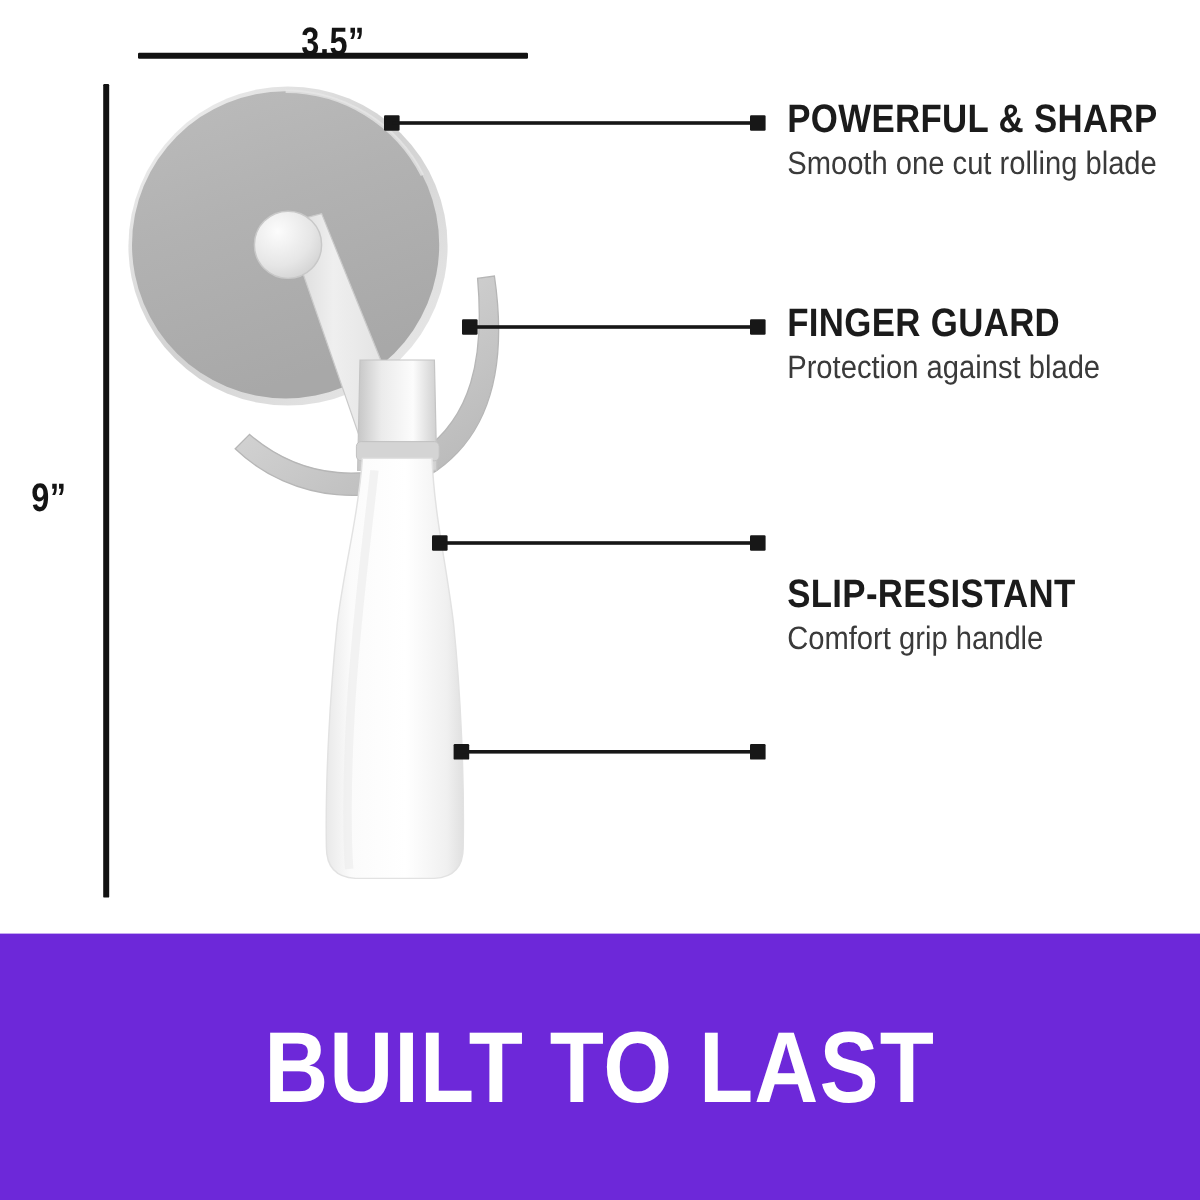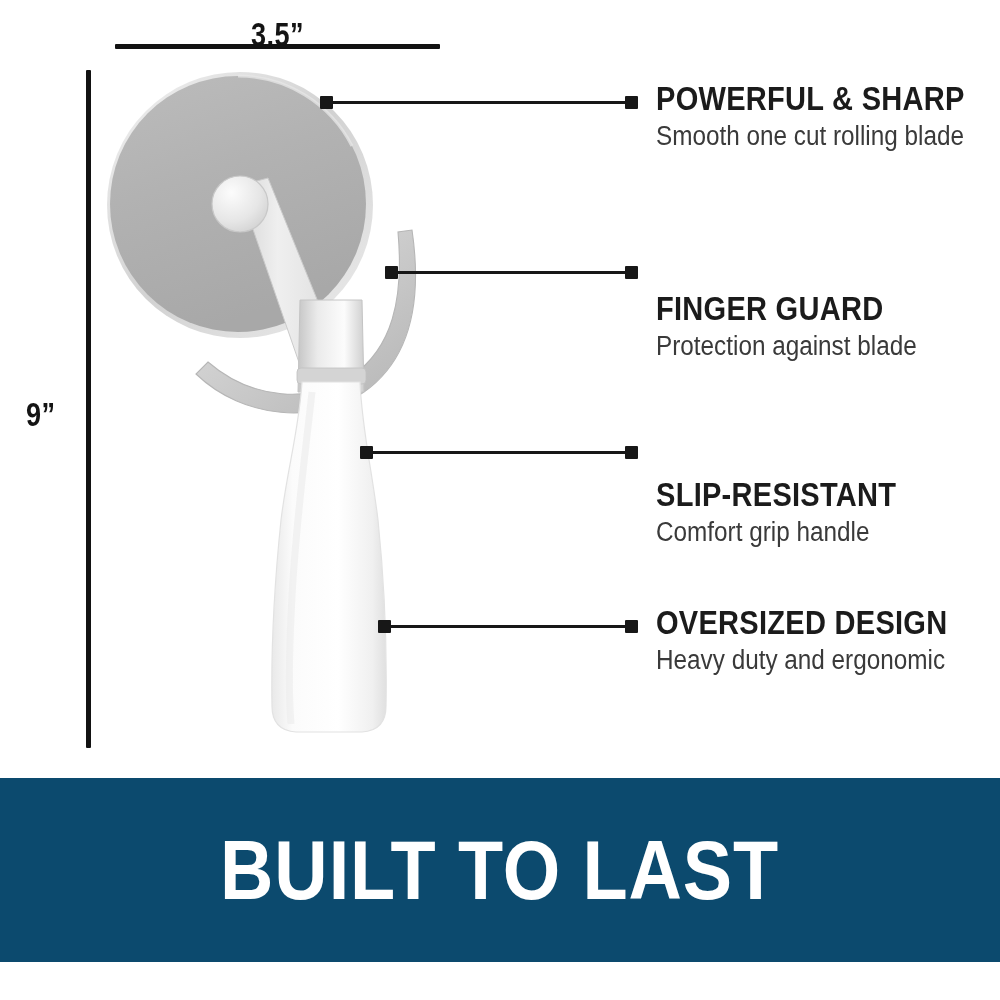--- a/index.html
+++ b/index.html
@@ -73,22 +73,22 @@
     line-height:30px;
     color:#3a3a3a;
     white-space:nowrap;
     margin-top:5px;
     transform:scaleX(0.90);
     transform-origin:left center;
   }
 
   
   #footer-band {
-    position:absolute; left:0; top:778px; width:1000px; height:184px;
-    background:#0c4a6e;
+    position:absolute; left:0; top:778px; width:1000px; height:222px;
+    background:#6d28d9;
     display:flex; align-items:center; justify-content:center;text-align:center;
   }
   #footer-text {
     color:#ffffff;
     font-family:"Liberation Sans Narrow","Liberation Sans",sans-serif;
     font-weight:bold;
     font-size:84px;
     line-height:84px;
     letter-spacing:1px;
     transform:scaleX(0.88);
@@ -197,42 +197,38 @@
   <div class="callout-text" style="top:82px;">
     <div class="callout-title">POWERFUL &amp; SHARP</div>
     <div class="callout-sub">Smooth one cut rolling blade</div>
   </div>
 
   <div class="callout">
     <div class="marker" style="left:-240px; top:266px;"></div>
     <div class="leader" style="left:-233px; top:271px; width:240px;"></div>
     <div class="marker" style="left:0px; top:266px;"></div>
   </div>
-  <div class="callout-text" style="top:252px;margin-top:40px;">
+  <div class="callout-text" style="top:252px;">
     <div class="callout-title">FINGER GUARD</div>
     <div class="callout-sub">Protection against blade</div>
   </div>
 
   <div class="callout">
     <div class="marker" style="left:-265px; top:446px;"></div>
     <div class="leader" style="left:-258px; top:451px; width:265px;"></div>
     <div class="marker" style="left:0px; top:446px;"></div>
   </div>
   <div class="callout-text" style="top:432px;margin-top:46px;">
     <div class="callout-title">SLIP-RESISTANT</div>
     <div class="callout-sub">Comfort grip handle</div>
   </div>
 
   <div class="callout">
     <div class="marker" style="left:-247px; top:620px;"></div>
     <div class="leader" style="left:-240px; top:625px; width:247px;"></div>
     <div class="marker" style="left:0px; top:620px;"></div>
   </div>
-  <div class="callout-text" style="top:606px;">
-    <div class="callout-title">OVERSIZED DESIGN</div>
-    <div class="callout-sub">Heavy duty and ergonomic</div>
-  </div>
 
   <div id="footer-band">
     <div id="footer-text">BUILT TO LAST</div>
   </div>
 
 </div>
 
 </body></html>

